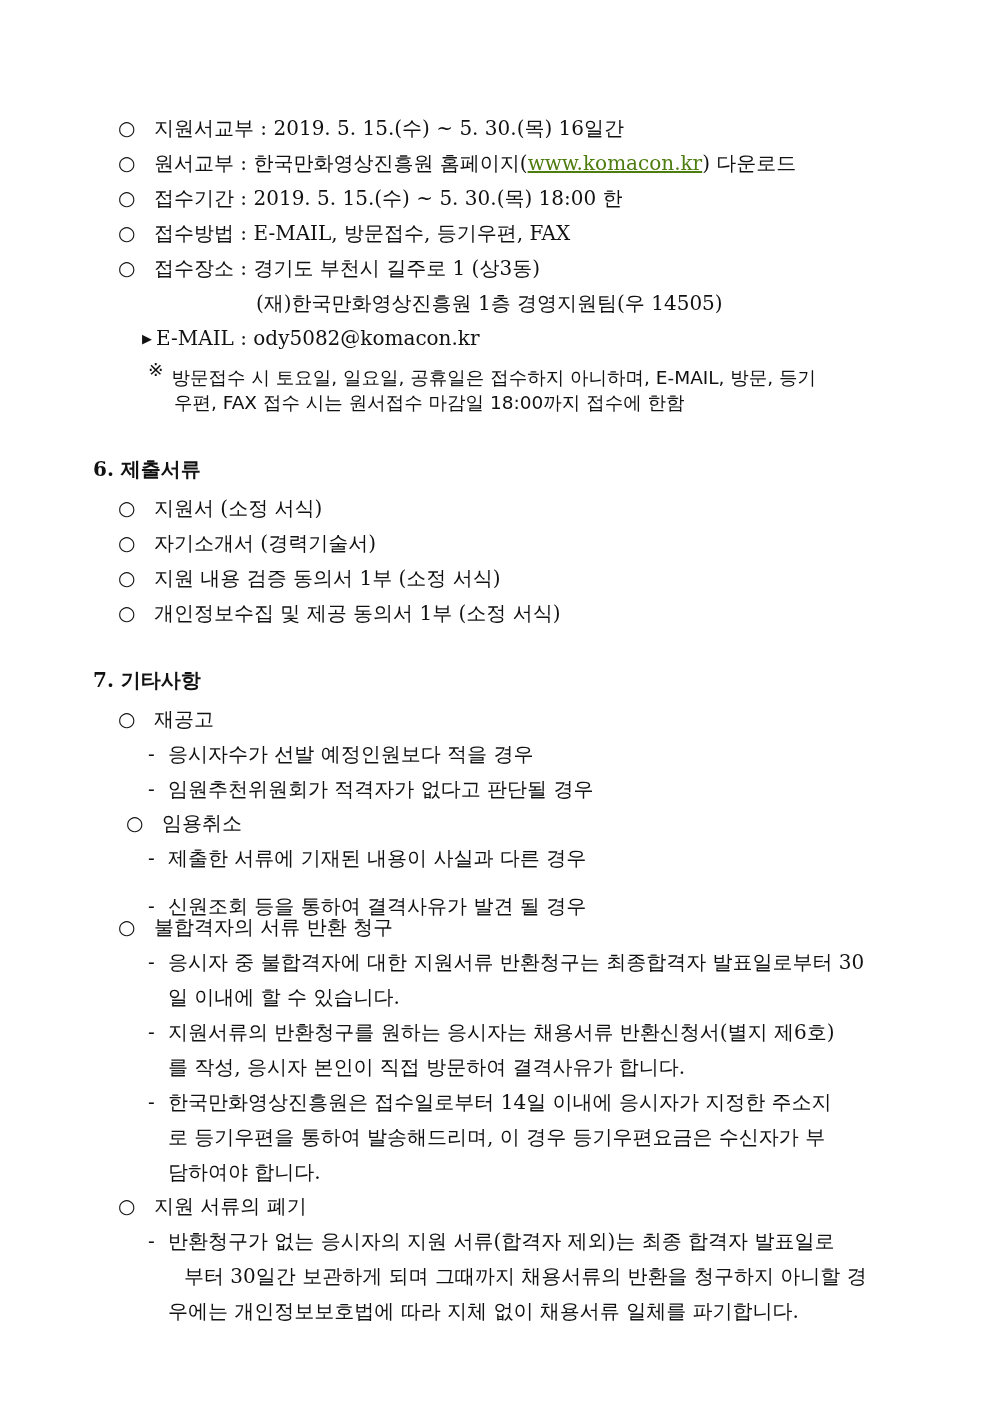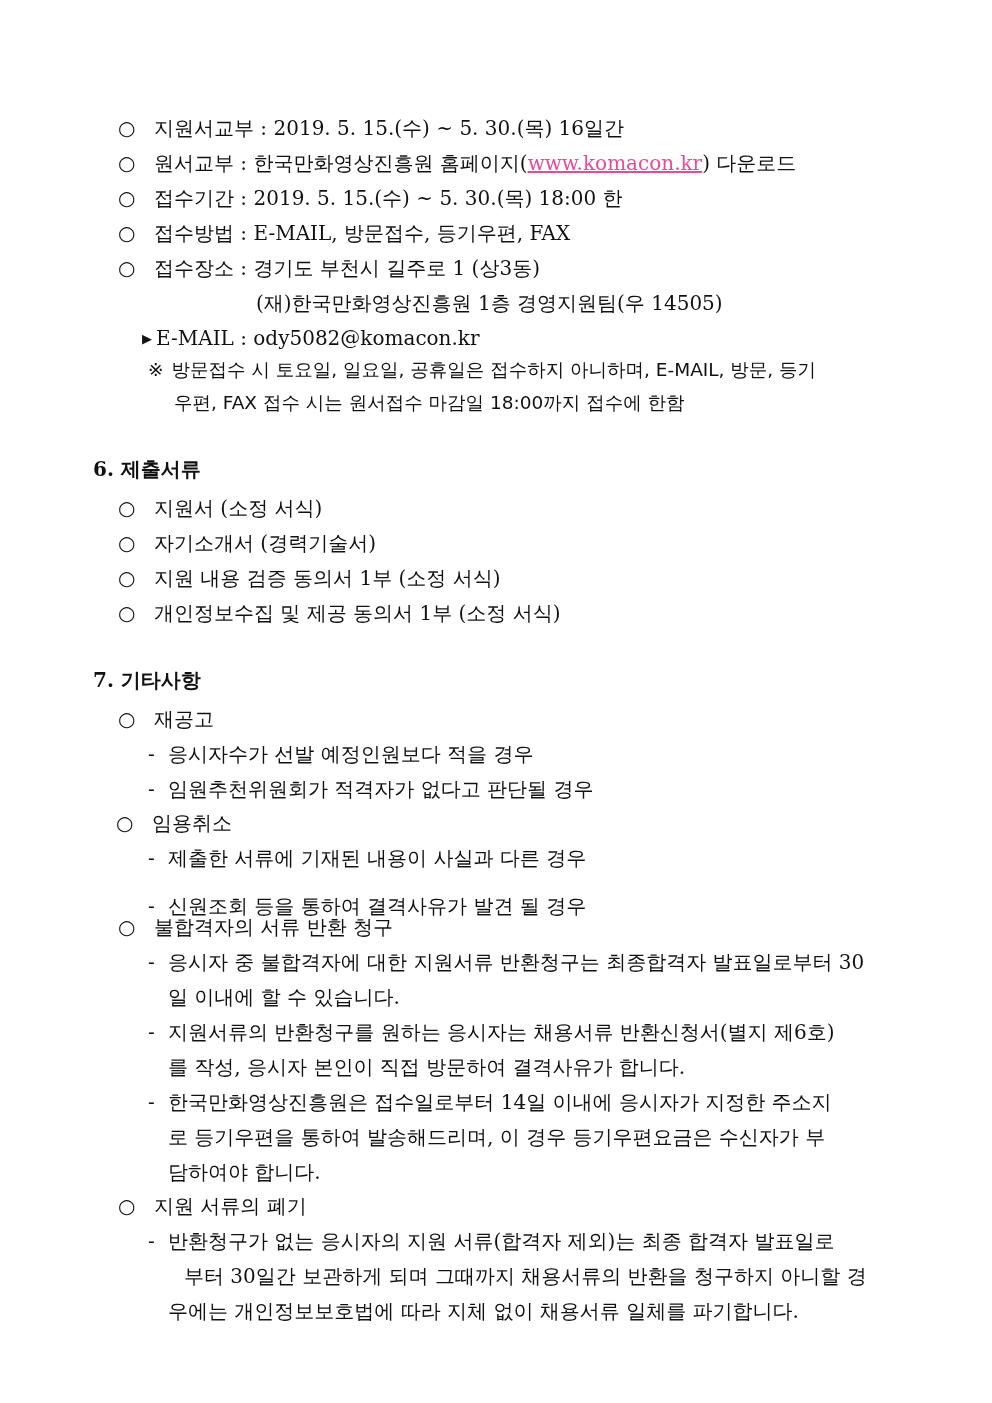--- a/index.html
+++ b/index.html
@@ -3,21 +3,21 @@
 <meta charset="utf-8">
 <style>
   html, body { margin: 0; padding: 0; background: #ffffff; }
   body { width: 992px; height: 1403px; position: relative; overflow: hidden;
          font-family: "DejaVu Serif", "Liberation Serif", serif; color: #111; }
   .line { position: absolute; white-space: nowrap; font-size: 20px; line-height: 30px; }
   .sans { font-family: "DejaVu Sans", "Liberation Sans", sans-serif; font-size: 18.5px; }
   .heading { font-size: 20px; font-weight: bold; line-height: 34px; }
   .bullet { display: inline-block; width: 36px; }
   .dash { display: inline-block; width: 20px; }
-  a.link { color: #ec4899; text-decoration: underline; }
+  a.link { color: #4d7c0f; text-decoration: underline; }
   .just { display: flex; justify-content: space-between; }
 </style>
 </head>
 <body>
 
 <div class="line" style="left:118px;top:113px;">
   <span class="bullet">○</span><span>지원서교부 : 2019. 5. 15.(수) ~ 5. 30.(목) 16일간</span>
 </div>
 <div class="line" style="left:118px;top:148px;">
   <span class="bullet">○</span><span>원서교부 : 한국만화영상진흥원 홈페이지(</span><a class="link">www.komacon.kr</a><span>) 다운로드</span>
@@ -31,38 +31,38 @@
 <div class="line" style="left:118px;top:253px;">
   <span class="bullet">○</span><span>접수장소 : 경기도 부천시 길주로 1 (상3동)</span>
 </div>
 <div class="line" style="left:256px;top:288px;">(재)한국만화영상진흥원 1층 경영지원팀(우 14505)</div>
 <div class="line" style="left:142px;top:323px;">
   <span style="font-size:13px;margin-right:4px;vertical-align:2px;">▶</span><span>E-MAIL : ody5082@komacon.kr</span>
 </div>
 <div class="line sans" style="left:148px;top:355px;width:750px;">
   <div class="just">
       <span style="margin-right:8px;">※</span>
-      <span style="flex:1;">방문접수 시 토요일, 일요일, 공휴일은 접수하지 아니하며, E-MAIL, 방문, 등기</span>
+      <span style="flex:1;margin-top:8px;">방문접수 시 토요일, 일요일, 공휴일은 접수하지 아니하며, E-MAIL, 방문, 등기</span>
     </div>
 </div>
 <div class="line sans" style="left:174px;top:388px;">우편, FAX 접수 시는 원서접수 마감일 18:00까지 접수에 한함</div>
 
 <div class="line heading" style="left:93px;top:452px;">6.  제출서류</div>
 <div class="line" style="left:118px;top:493px;"><span class="bullet">○</span><span>지원서 (소정 서식)</span></div>
 <div class="line" style="left:118px;top:528px;"><span class="bullet">○</span><span>자기소개서 (경력기술서)</span></div>
 <div class="line" style="left:118px;top:563px;"><span class="bullet">○</span><span>지원 내용 검증 동의서 1부 (소정 서식)</span></div>
 <div class="line" style="left:118px;top:598px;"><span class="bullet">○</span><span>개인정보수집 및 제공 동의서 1부 (소정 서식)</span></div>
 
 <div class="line heading" style="left:93px;top:663px;">7.  기타사항</div>
 
 <div class="line" style="left:118px;top:704px;"><span class="bullet">○</span><span>재공고</span></div>
 <div class="line" style="left:148px;top:739px;"><span class="dash">-</span><span>응시자수가 선발 예정인원보다 적을 경우</span></div>
 <div class="line" style="left:148px;top:774px;"><span class="dash">-</span><span>임원추천위원회가 적격자가 없다고 판단될 경우</span></div>
 
-<div class="line" style="left:116px;top:808px;"><span class="bullet">○</span><span>임용취소</span></div>
+<div class="line" style="left:126px;top:808px;"><span class="bullet">○</span><span>임용취소</span></div>
 <div class="line" style="left:148px;top:843px;"><span class="dash">-</span><span>제출한 서류에 기재된 내용이 사실과 다른 경우</span></div>
 <div class="line" style="left:148px;top:878px;margin-top:13px;"><span class="dash">-</span><span>신원조회 등을 통하여 결격사유가 발견 될 경우</span></div>
 
 <div class="line" style="left:118px;top:912px;"><span class="bullet">○</span><span>불합격자의 서류 반환 청구</span></div>
 <div class="line" style="left:148px;top:947px;"><span class="dash">-</span><span>응시자 중 불합격자에 대한 지원서류 반환청구는 최종합격자 발표일로부터 30</span></div>
 <div class="line" style="left:168px;top:982px;">일 이내에 할 수 있습니다.</div>
 <div class="line" style="left:148px;top:1017px;"><span class="dash">-</span><span>지원서류의 반환청구를 원하는 응시자는 채용서류 반환신청서(별지 제6호)</span></div>
 <div class="line" style="left:168px;top:1052px;">를 작성, 응시자 본인이 직접 방문하여 결격사유가 합니다.</div>
 <div class="line" style="left:148px;top:1087px;"><span class="dash">-</span><span>한국만화영상진흥원은 접수일로부터 14일 이내에 응시자가 지정한 주소지</span></div>
 <div class="line" style="left:168px;top:1122px;">로 등기우편을 통하여 발송해드리며, 이 경우 등기우편요금은 수신자가 부</div>

